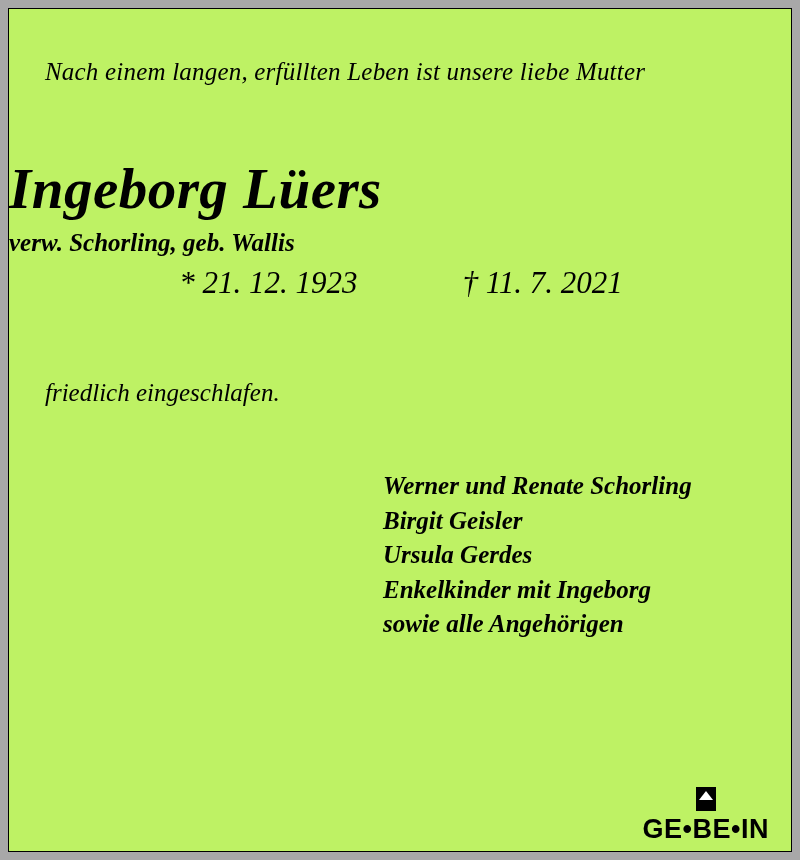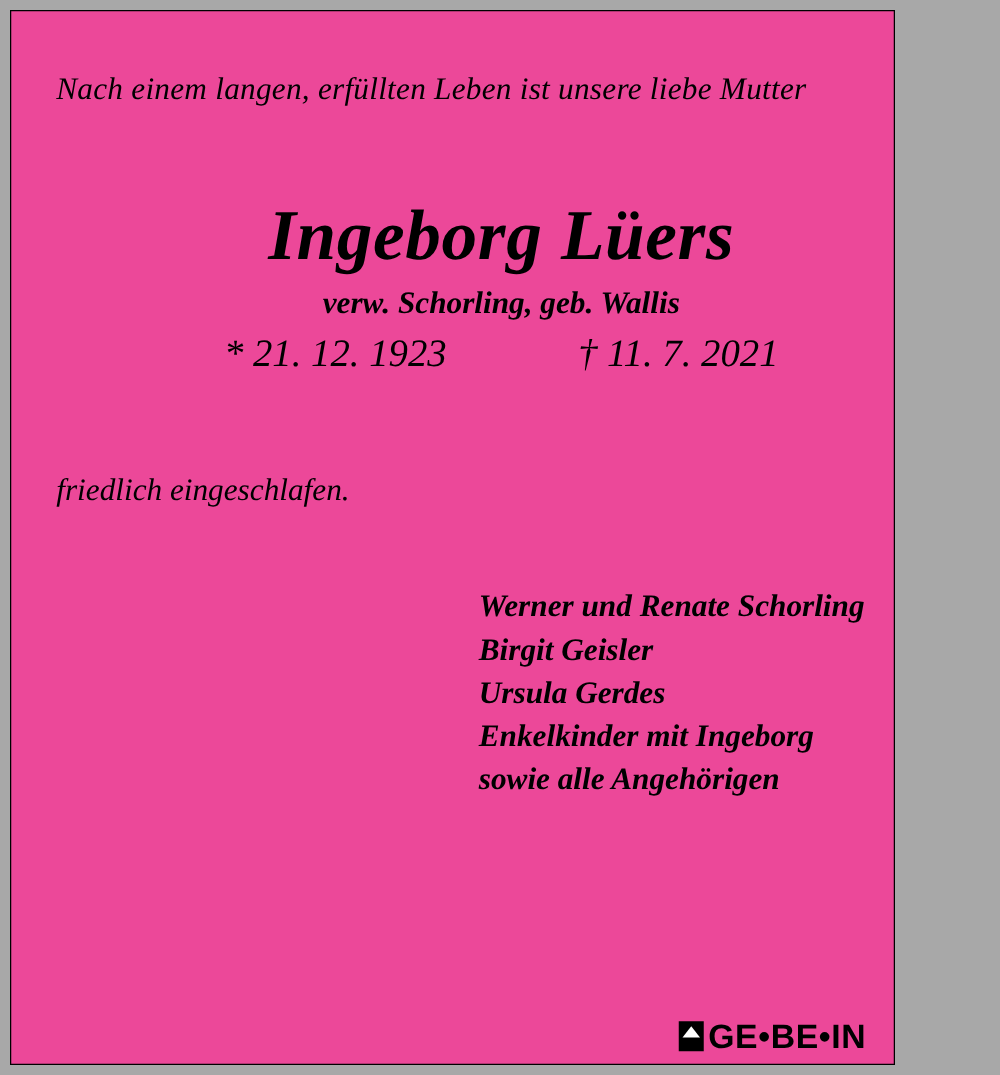--- a/index.html
+++ b/index.html
@@ -10,43 +10,43 @@
   body {
     width: 800px;
     height: 860px;
     font-family: "Liberation Serif", serif;
     color: #000;
   }
   .notice {
     position: absolute;
     left: 8px;
     top: 8px;
-    width: 708px;
+    width: 784px;
     height: 844px;
-    background: #ec4899;
+    background: #bef264;
     border: 1px solid #000000;
     box-sizing: border-box;
     overflow: hidden;
   }
   .intro-line {
     position: absolute;
     left: 36px;
     top: 47px;
     width: 730px;
     font-style: italic;
     font-size: 25px;
     line-height: 32px;
     letter-spacing: 0.2px;
   }
   .name-block {
     position: absolute;
     left: 0;
     top: 148px;
     width: 784px;
-    text-align: center;
+    text-align: left;
   }
   .deceased-name {
     font-weight: bold;
     font-style: italic;
     font-size: 57px;
     line-height: 64px;
     letter-spacing: 0.5px;
   }
   .maiden-name {
     font-style: italic;
@@ -97,20 +97,21 @@
     font-size: 25px;
     line-height: 34px;
   }
   .logo {
     position: absolute;
     right: 22px;
     bottom: 8px;
     display: flex;
     align-items: center;
     gap: 4px;
+    flex-direction: column;
   }
   .logo-mark {
     width: 20px;
     height: 24px;
     background: #000;
     position: relative;
   }
   .logo-mark::after {
     content: "";
     position: absolute;

